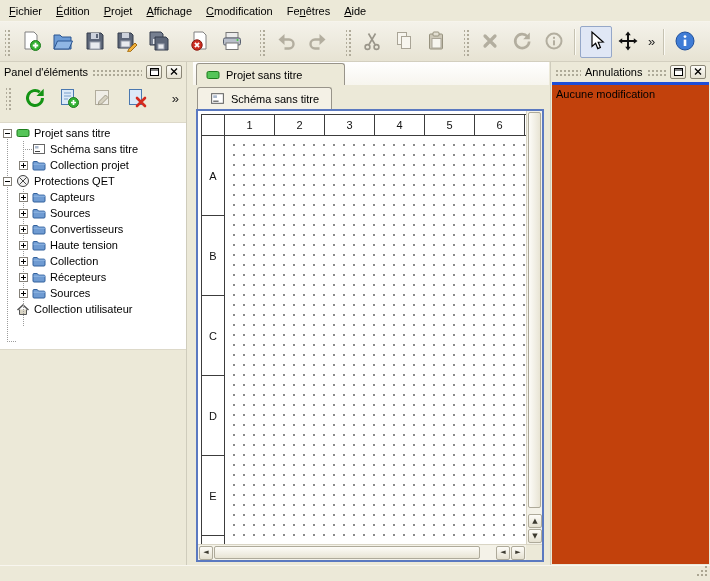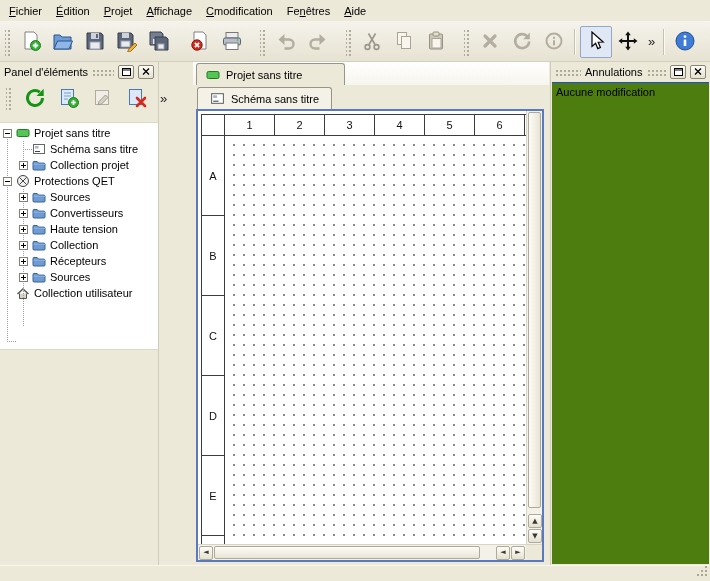--- a/index.html
+++ b/index.html
@@ -27,21 +27,21 @@
 
   
   .dock-title{height:19px;display:flex;align-items:center;gap:4px;padding:0 4px;}
   .grip-dots{height:8px;background-image:radial-gradient(circle,#aeaa98 1px,transparent 1.3px);
              background-size:4px 4px;background-position:0 1px;}
   .gd-flex{flex:1;}
   .gd-fixed{width:26px;flex:0 0 26px;}
   .dock-btn{width:16px;height:14px;border:1px solid #8a8676;border-radius:2px;flex:0 0 16px;
             background:linear-gradient(#fdfcf8,#e5e1d1);display:flex;align-items:center;justify-content:center;}
 
-  .left-dock{position:absolute;top:62px;left:0;width:159px;bottom:16px;border-right:1px solid #cfccbc;}
+  .left-dock{position:absolute;top:62px;left:0;width:187px;bottom:16px;border-right:1px solid #cfccbc;}
   .ldock-toolbar{height:36px;display:flex;align-items:center;gap:4px;padding:2px 3px;}
   .ldock-toolbar .tbtn{width:30px;height:30px;flex:0 0 30px;}
   .ld-chev{margin-left:auto;}
   .filter-row{height:24px;display:flex;align-items:center;gap:5px;padding:0 5px;margin-top:10px;}
   .filter-input{flex:1;height:19px;border:1px solid #7f9db9;background:#fff;font:inherit;padding:0 3px;}
 
   .tree{position:relative;margin-top:5px;height:228px;background:#fff;border-top:1px solid #ddd9c9;
         border-bottom:1px solid #ddd9c9;padding-top:2px;overflow:hidden;}
   .trow{height:16px;display:flex;align-items:center;padding-left:3px;}
   .trow.depth1{padding-left:19px;}
@@ -85,21 +85,21 @@
   .dw-bottom{height:16px;flex:0 0 16px;display:flex;}
   .hscroll{flex:1;display:flex;align-items:center;background:#f4f2e8;border-top:1px solid #d9d5c5;padding:0 1px;gap:1px;}
   .hthumb{width:266px;flex:0 0 266px;height:13px;background:linear-gradient(#fdfcf8,#e8e4d4);border:1px solid #aeaa9a;border-radius:2px;}
   .htrack{flex:1;}
   .hscroll .sb-btn{margin-top:0;}
   .sb-corner{width:16px;flex:0 0 16px;background:#ece9d8;border-top:1px solid #d9d5c5;}
 
   
   .right-dock{position:absolute;top:62px;right:0;width:160px;bottom:16px;border-left:1px solid #cfccbc;
               display:flex;flex-direction:column;}
-  .undo-view{flex:1;background:#4d7c0f;border-top:1px solid #1d4ed8;margin:1px;}
+  .undo-view{flex:1;background:#c2410c;border-top:3px solid #1d4ed8;margin:1px;}
   .undo-item{padding:3px 4px;}
 
   
   .statusbar{position:absolute;left:0;right:0;bottom:0;height:16px;background:#ece9d8;border-top:1px solid #f8f6ef;}
   .resize-grip{position:absolute;right:2px;bottom:2px;}
 </style>
 </head>
 <body>
 
 <div class="app">
@@ -399,20 +399,29 @@
         <span class="t-label">Collection projet</span>
       </div>
       <div class="trow">
         <span class="t-exp"></span>
         <span class="t-icon">
             <svg width="14" height="14" style="margin-top:-1px;">
               <use href="#sym-qet"></use>
             </svg>
           </span>
         <span class="t-label">Protections QET</span>
+      </div>
+      <div class="trow depth1">
+        <span class="t-exp plus"></span>
+        <span class="t-icon">
+            <svg width="14" height="12">
+              <use href="#sym-folder"></use>
+            </svg>
+          </span>
+        <span class="t-label">Capteurs</span>
       </div>
       <div class="trow depth1">
         <span class="t-exp plus"></span>
         <span class="t-icon">
             <svg width="14" height="12">
               <use href="#sym-folder"></use>
             </svg>
           </span>
         <span class="t-label">Sources</span>
       </div>

